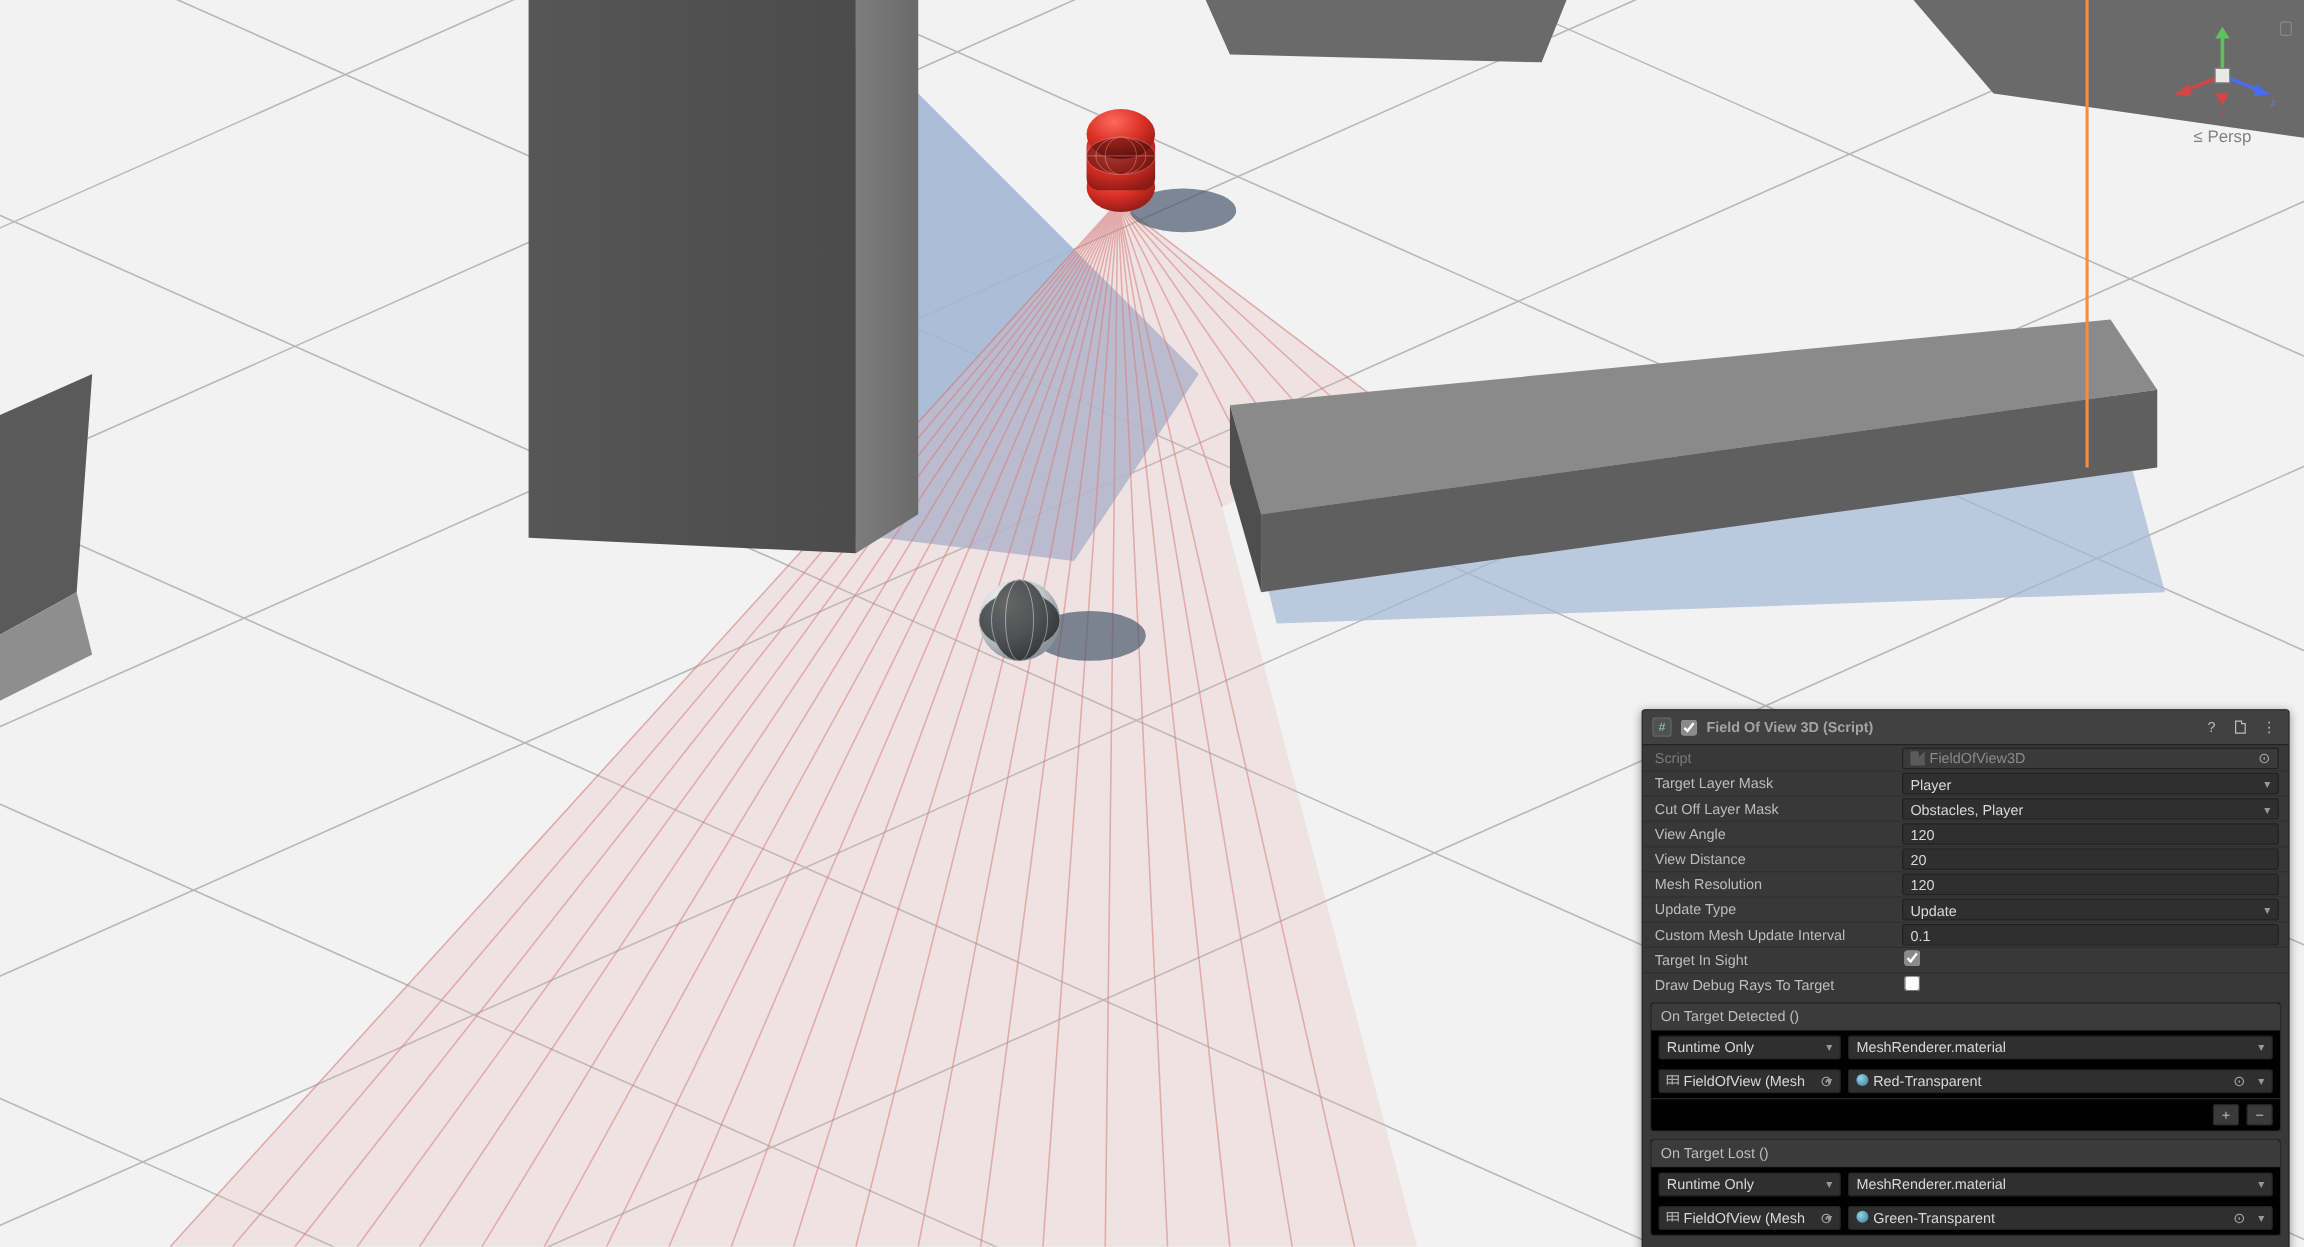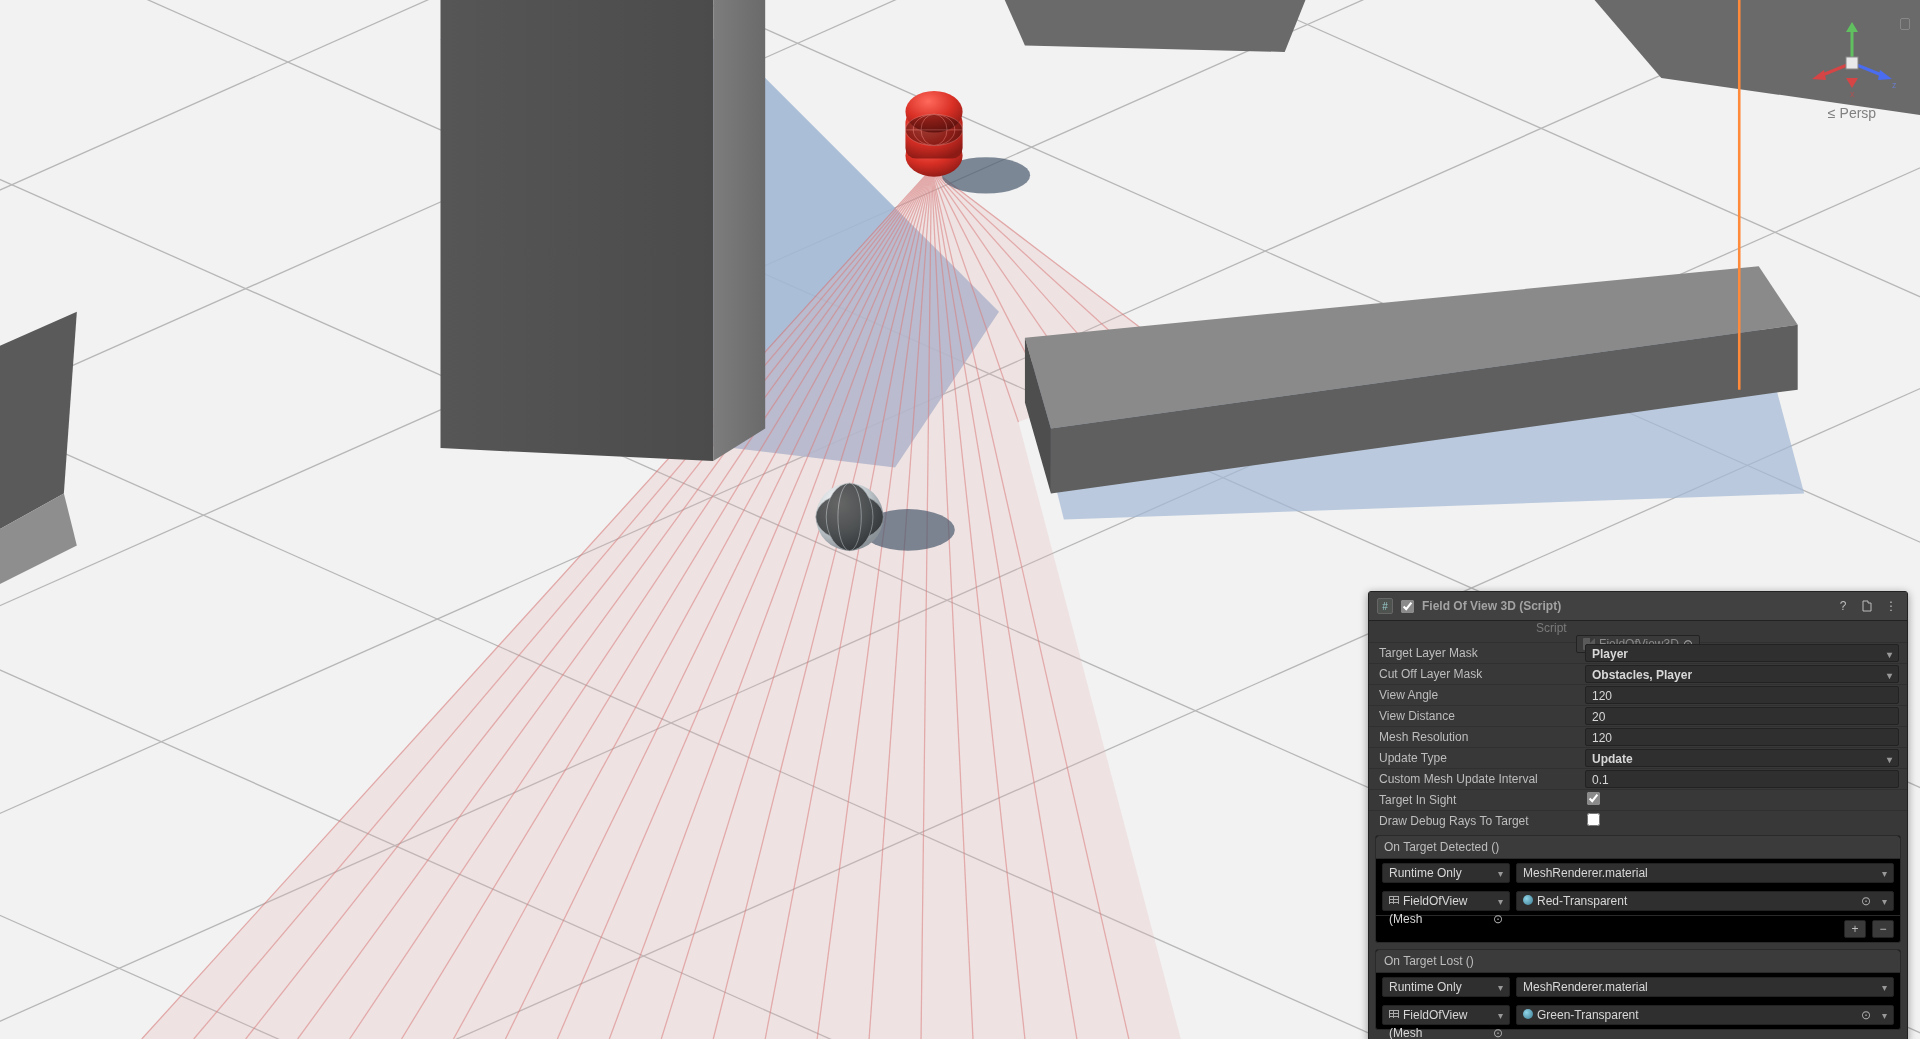--- a/index.html
+++ b/index.html
@@ -27,44 +27,44 @@
 .insp-header input[type=checkbox]{ accent-color:#8a8a8a; }
 .insp-header .title { font-weight:bold; color:#a3a3a3; flex:1; }
 .insp-header .hdr-btn { width:16px; height:16px; color:#bdbdbd; cursor:pointer; display:flex; align-items:center; justify-content:center; }
 
 .insp-body { padding:0 0 6px 0; }
 
 .prop-row {
   display:flex; align-items:center; height:21px; padding:0 8px;
   border-top:1px solid #303030;
 }
-.prop-row:first-child{ border-top:none;flex-direction:column; }
+.prop-row:first-child{ border-top:none; }
 .prop-label { width:208px; color:#bdbdbd; padding-left:2px; }
 .prop-label.disabled { color:#7a7a7a; }
 .prop-value { flex:1; }
 .prop-value .field {
   width:100%; height:18px; line-height:18px; padding:0 6px;
   background:#2f2f2f; border:1px solid #222; border-radius:2px; color:#d8d8d8;
 }
 .prop-value .field.disabled { background:#3a3a3a; color:#8a8a8a; }
-.prop-value .dropdown { position:relative;font-weight:bold; }
+.prop-value .dropdown { position:relative; }
 .prop-value .dropdown::after {
   content:"▾"; position:absolute; right:6px; top:1px; color:#999; font-size:10px;
 }
 .prop-value .objref { display:flex; align-items:center; gap:4px; }
 .prop-value .objref .doc-icon { width:12px; height:12px; background:#5a5a5a; border-radius:1px; position:relative; }
 .prop-value .objref .doc-icon::after{ content:""; position:absolute; right:-1px; top:-1px; border:3px solid transparent; border-left-color:#383838; border-top-color:#383838; }
 .prop-value .objref .picker { margin-left:auto; color:#aaa; }
 .prop-value input[type=checkbox]{ accent-color:#8a8a8a; margin-left:2px; }
 
 .events-block { margin:4px 6px 6px 6px; background:#000000; border:1px solid #2a2a2a; border-radius:3px; }
 .events-title { padding:4px 8px; color:#bdbdbd; background:#3b3b3b; border-bottom:1px solid #2a2a2a; border-radius:3px 3px 0 0; }
 .event-row { display:flex; gap:6px; padding:4px 6px; }
 .event-cell { background:#2f2f2f; border:1px solid #222; border-radius:2px; height:20px; line-height:18px; padding:0 6px; color:#d8d8d8; }
-.event-cell.small { width:128px; position:relative; }
+.event-cell.small { width:152px; position:relative; }
 .event-cell.small::after{ content:"▾"; position:absolute; right:6px; top:1px; color:#999; font-size:10px; }
 .event-cell.flex { flex:1; position:relative; }
 .event-cell.flex::after{ content:"▾"; position:absolute; right:6px; top:1px; color:#999; font-size:10px; }
 .event-cell .mesh-icon { display:inline-block; width:10px; height:8px; margin-right:4px; vertical-align:1px;
   background:
     linear-gradient(#aaa,#aaa) 0 0/10px 1px no-repeat,
     linear-gradient(#aaa,#aaa) 0 3px/10px 1px no-repeat,
     linear-gradient(#aaa,#aaa) 0 6px/10px 1px no-repeat,
     linear-gradient(#aaa,#aaa) 0 0/1px 8px no-repeat,
     linear-gradient(#aaa,#aaa) 4px 0/1px 8px no-repeat,

